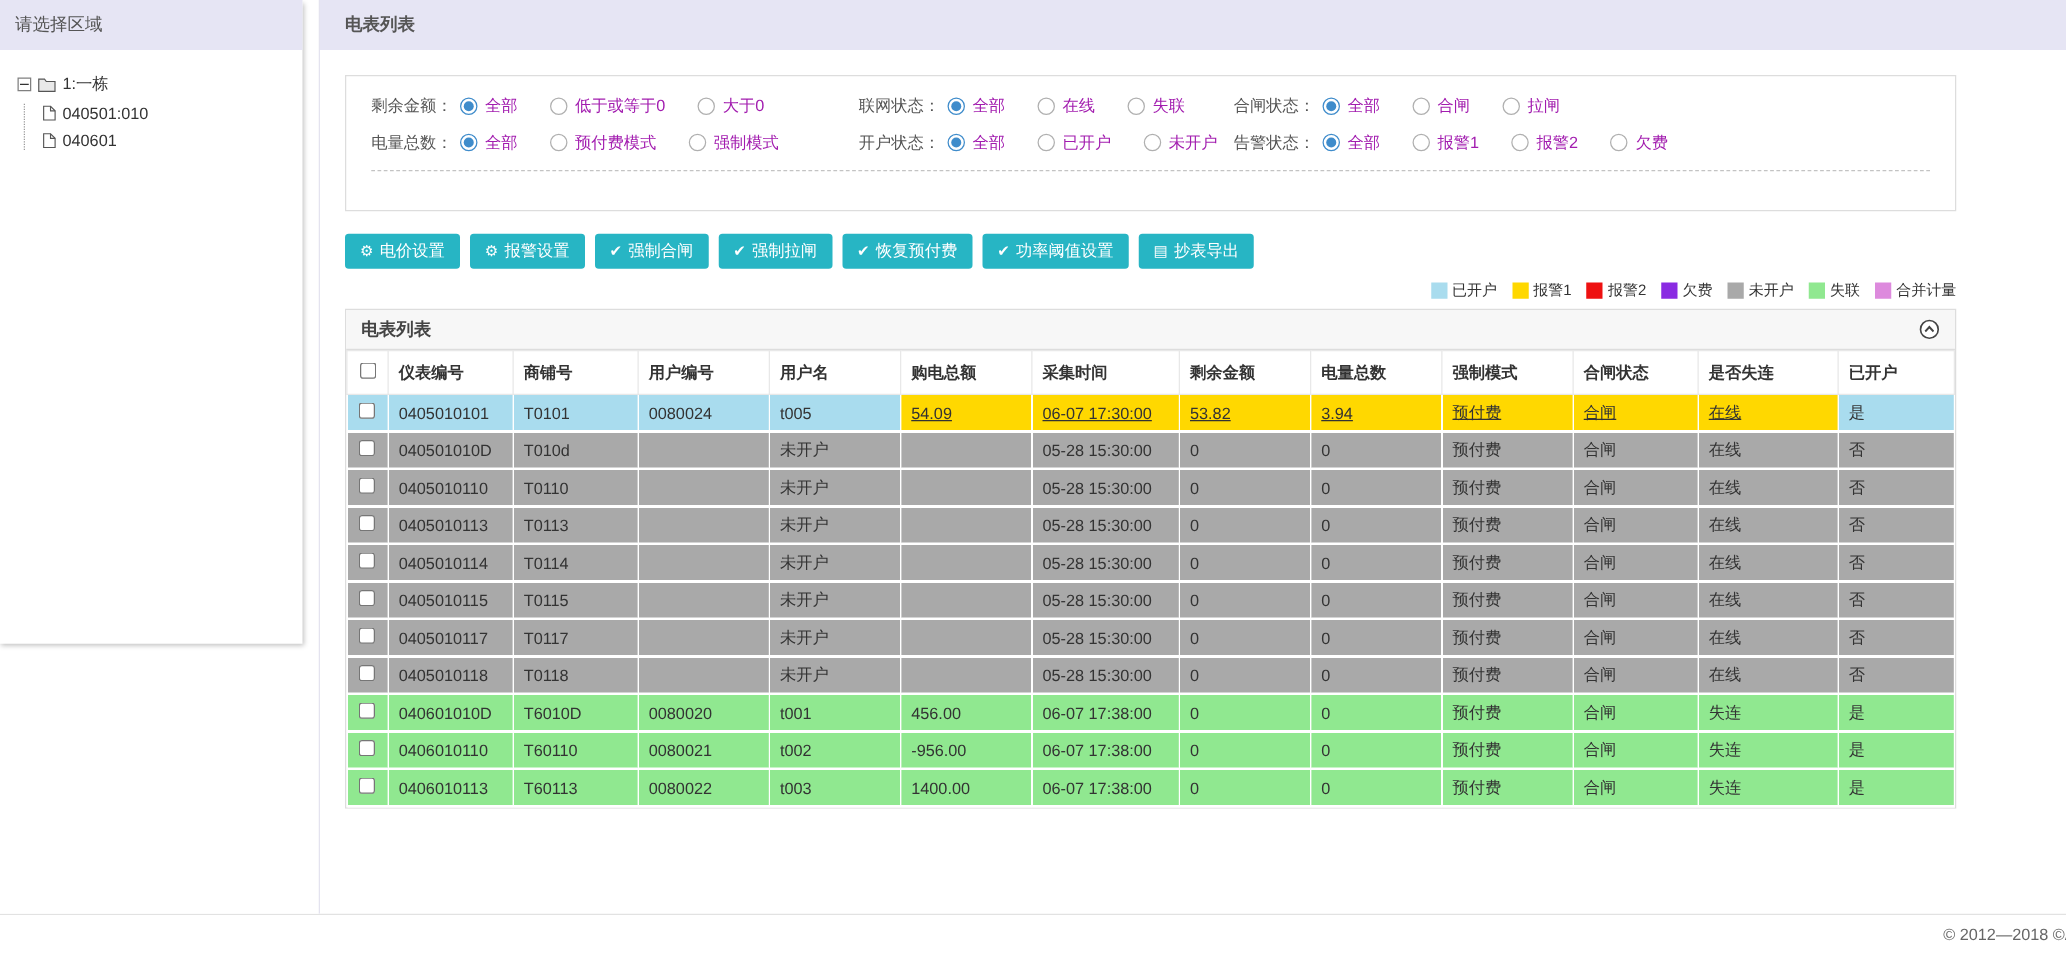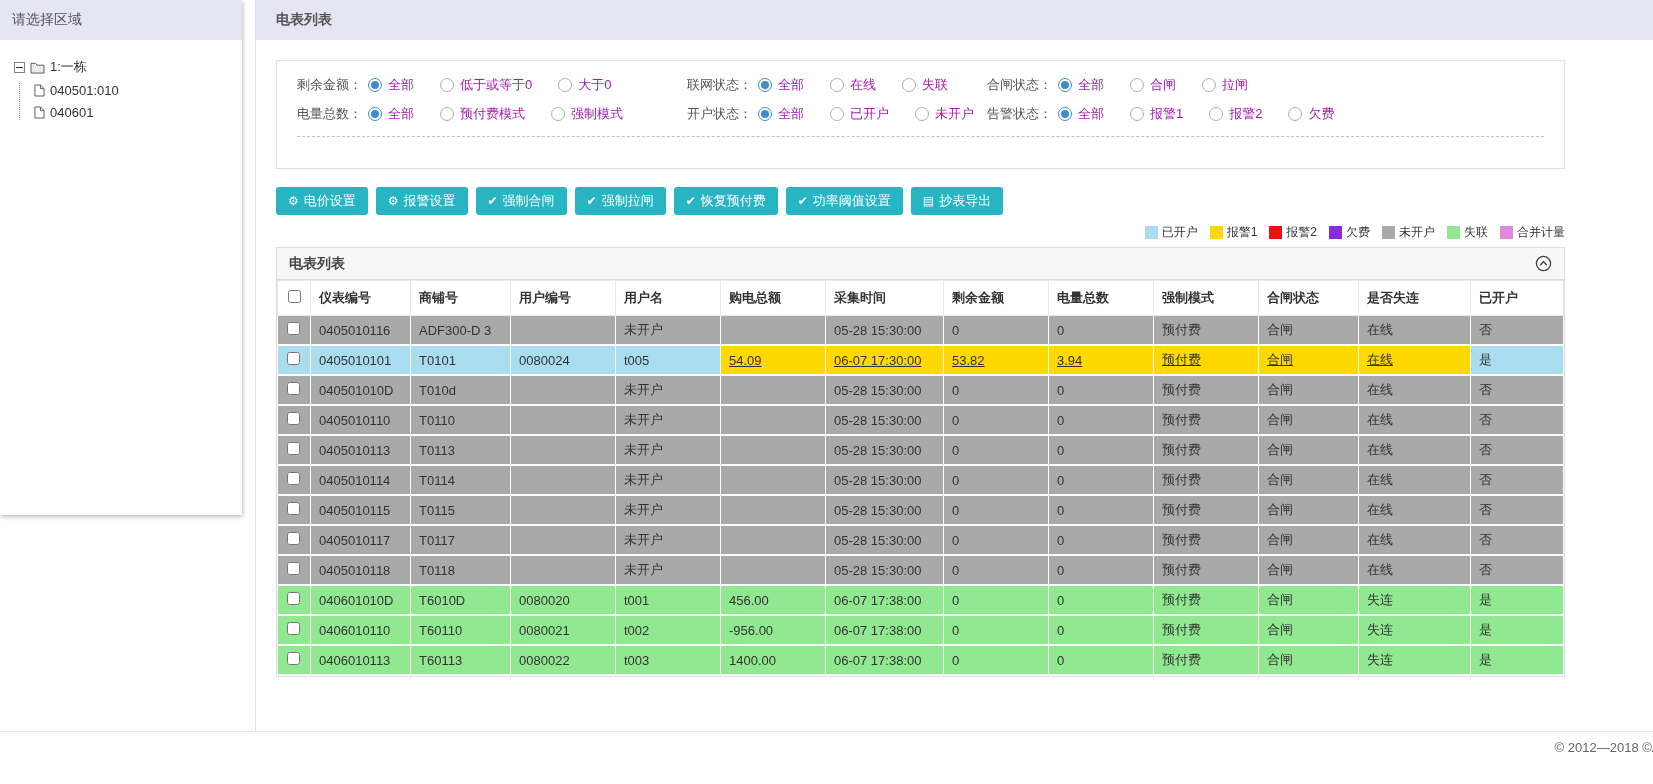--- a/index.html
+++ b/index.html
@@ -364,35 +364,20 @@
                 <th>采集时间</th>
                 <th>剩余金额</th>
                 <th>电量总数</th>
                 <th>强制模式</th>
                 <th>合闸状态</th>
                 <th>是否失连</th>
                 <th>已开户</th>
               </tr>
           </thead>
           <tbody>
-              <tr class="row-gray">
-                <td class="cell-check"><input type="checkbox" style=""></td>
-                <td>0405010116</td>
-                <td>ADF300-D 3</td>
-                <td></td>
-                <td>未开户</td>
-                <td></td>
-                <td>05-28 15:30:00</td>
-                <td>0</td>
-                <td>0</td>
-                <td>预付费</td>
-                <td>合闸</td>
-                <td>在线</td>
-                <td>否</td>
-              </tr>
               <tr class="row-blue">
                 <td class="cell-check"><input type="checkbox" style=""></td>
                 <td>0405010101</td>
                 <td>T0101</td>
                 <td>0080024</td>
                 <td>t005</td>
                 <td class="cell-yellow">54.09</td>
                 <td class="cell-yellow">06-07 17:30:00</td>
                 <td class="cell-yellow">53.82</td>
                 <td class="cell-yellow">3.94</td>

